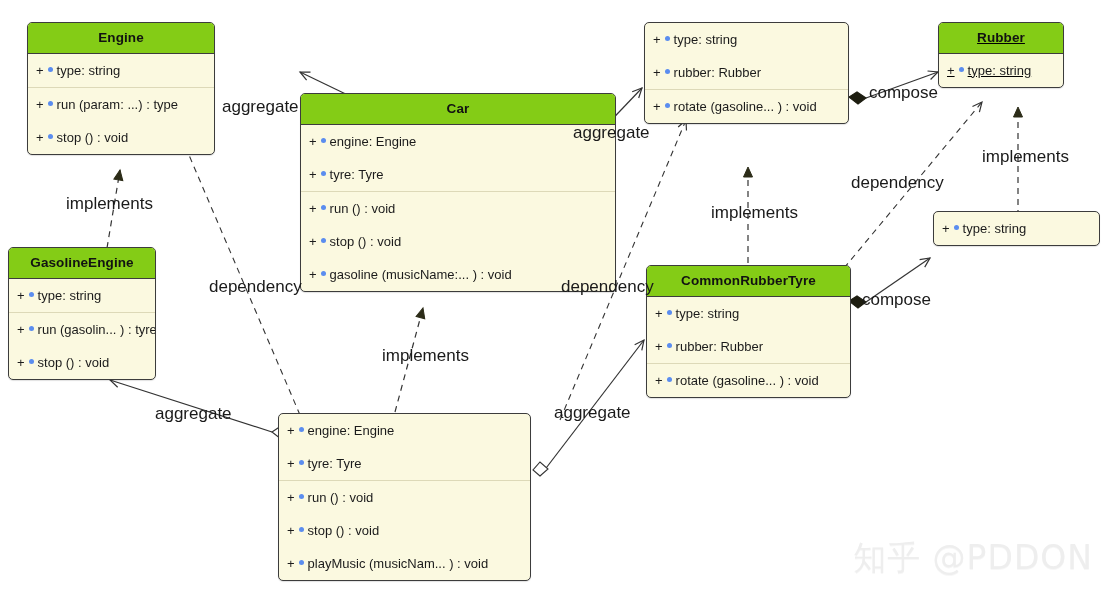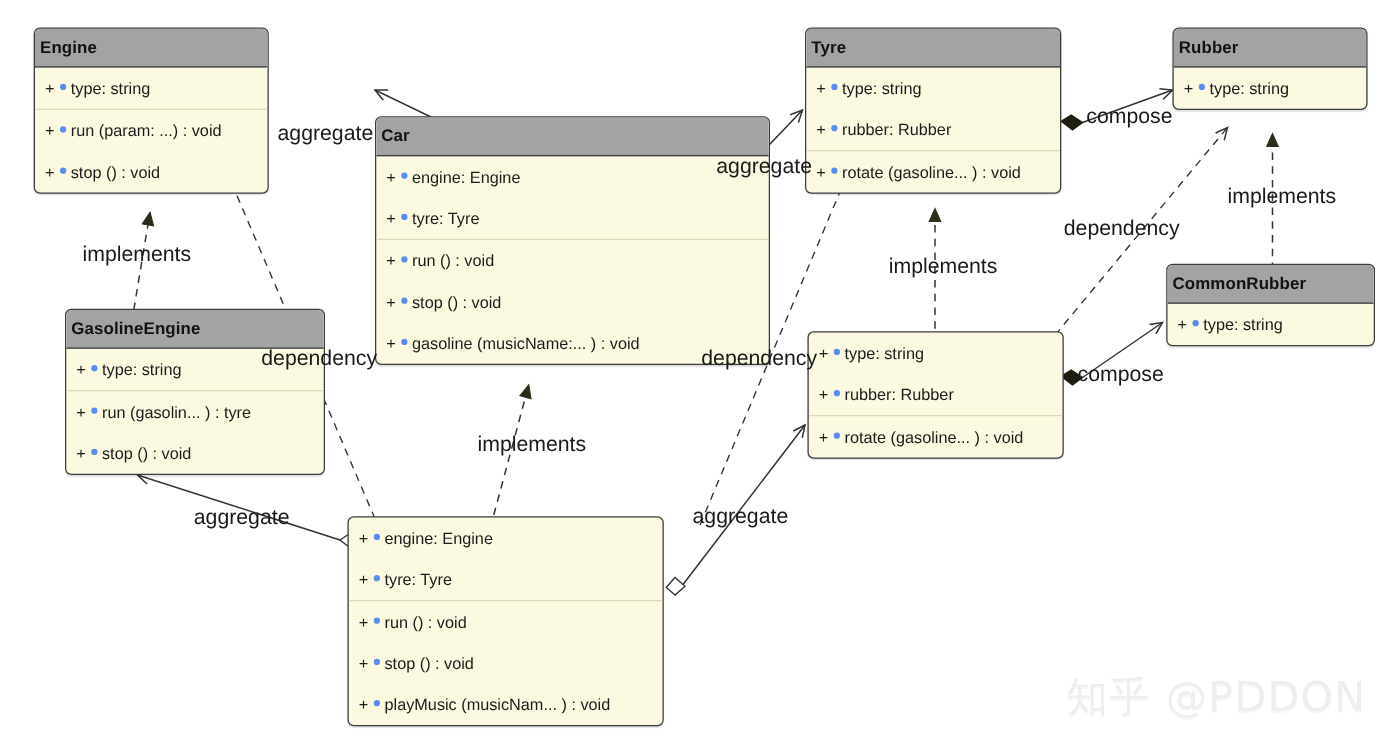--- a/index.html
+++ b/index.html
@@ -25,23 +25,23 @@
   .uml-class {
     position: absolute;
     box-sizing: border-box;
     border: 1px solid #3c3c3c;
     border-radius: 5px;
     background: #fbf9e0;
     overflow: hidden;
     box-shadow: 0 1px 1px rgba(0,0,0,0.12);
   }
   .uml-title {
-    background: #a3a3a3;
+    background: #84cc16;
     border-bottom: 1px solid #3c3c3c;
-    text-align: left;
+    text-align: center;
     font-weight: bold;
     font-size: 13.5px;
     color: #121212;
     line-height: 1;
     padding: 8px 4px 8px 4px;
     letter-spacing: 0.1px;
   }
   .uml-section {
     padding: 0;
   }
@@ -174,21 +174,21 @@
       <div class="uml-row">
         <span class="vis-plus">+</span>
         <span class="dot"></span>
         <span class="member-text">type: string</span>
       </div>
     </div>
     <div class="uml-section">
       <div class="uml-row">
         <span class="vis-plus">+</span>
         <span class="dot"></span>
-        <span class="member-text">run (param: ...) : void</span>
+        <span class="member-text">run (param: ...) : type</span>
       </div>
       <div class="uml-row">
         <span class="vis-plus">+</span>
         <span class="dot"></span>
         <span class="member-text">stop () : void</span>
       </div>
     </div>
   </div>
 
   <div class="uml-class" style="left:300px; top:93px; width:316px;">
@@ -218,21 +218,20 @@
       </div>
       <div class="uml-row">
         <span class="vis-plus">+</span>
         <span class="dot"></span>
         <span class="member-text">gasoline (musicName:... ) : void</span>
       </div>
     </div>
   </div>
 
   <div class="uml-class" style="left:644px; top:22px; width:205px;">
-    <div class="uml-title">Tyre</div>
     <div class="uml-section">
       <div class="uml-row">
         <span class="vis-plus">+</span>
         <span class="dot"></span>
         <span class="member-text">type: string</span>
       </div>
       <div class="uml-row">
         <span class="vis-plus">+</span>
         <span class="dot"></span>
         <span class="member-text">rubber: Rubber</span>
@@ -240,32 +239,32 @@
     </div>
     <div class="uml-section">
       <div class="uml-row">
         <span class="vis-plus">+</span>
         <span class="dot"></span>
         <span class="member-text">rotate (gasoline... ) : void</span>
       </div>
     </div>
   </div>
 
-  <div class="uml-class" style="left:938px; top:22px; width:156px;">
+  <div class="uml-class" style="left:938px; top:22px; width:126px;text-decoration:underline;">
     <div class="uml-title">Rubber</div>
     <div class="uml-section">
       <div class="uml-row">
         <span class="vis-plus">+</span>
         <span class="dot"></span>
         <span class="member-text">type: string</span>
       </div>
     </div>
   </div>
 
-  <div class="uml-class" style="left:8px; top:247px; width:208px;margin-left:44px;">
+  <div class="uml-class" style="left:8px; top:247px; width:148px;">
     <div class="uml-title">GasolineEngine</div>
     <div class="uml-section">
       <div class="uml-row">
         <span class="vis-plus">+</span>
         <span class="dot"></span>
         <span class="member-text">type: string</span>
       </div>
     </div>
     <div class="uml-section">
       <div class="uml-row">
@@ -275,20 +274,21 @@
       </div>
       <div class="uml-row">
         <span class="vis-plus">+</span>
         <span class="dot"></span>
         <span class="member-text">stop () : void</span>
       </div>
     </div>
   </div>
 
   <div class="uml-class" style="left:646px; top:265px; width:205px;">
+    <div class="uml-title">CommonRubberTyre</div>
     <div class="uml-section">
       <div class="uml-row">
         <span class="vis-plus">+</span>
         <span class="dot"></span>
         <span class="member-text">type: string</span>
       </div>
       <div class="uml-row">
         <span class="vis-plus">+</span>
         <span class="dot"></span>
         <span class="member-text">rubber: Rubber</span>
@@ -297,21 +297,20 @@
     <div class="uml-section">
       <div class="uml-row">
         <span class="vis-plus">+</span>
         <span class="dot"></span>
         <span class="member-text">rotate (gasoline... ) : void</span>
       </div>
     </div>
   </div>
 
   <div class="uml-class" style="left:933px; top:211px; width:167px;">
-    <div class="uml-title">CommonRubber</div>
     <div class="uml-section">
       <div class="uml-row">
         <span class="vis-plus">+</span>
         <span class="dot"></span>
         <span class="member-text">type: string</span>
       </div>
     </div>
   </div>
 
   <div class="uml-class" style="left:278px; top:413px; width:253px;">

